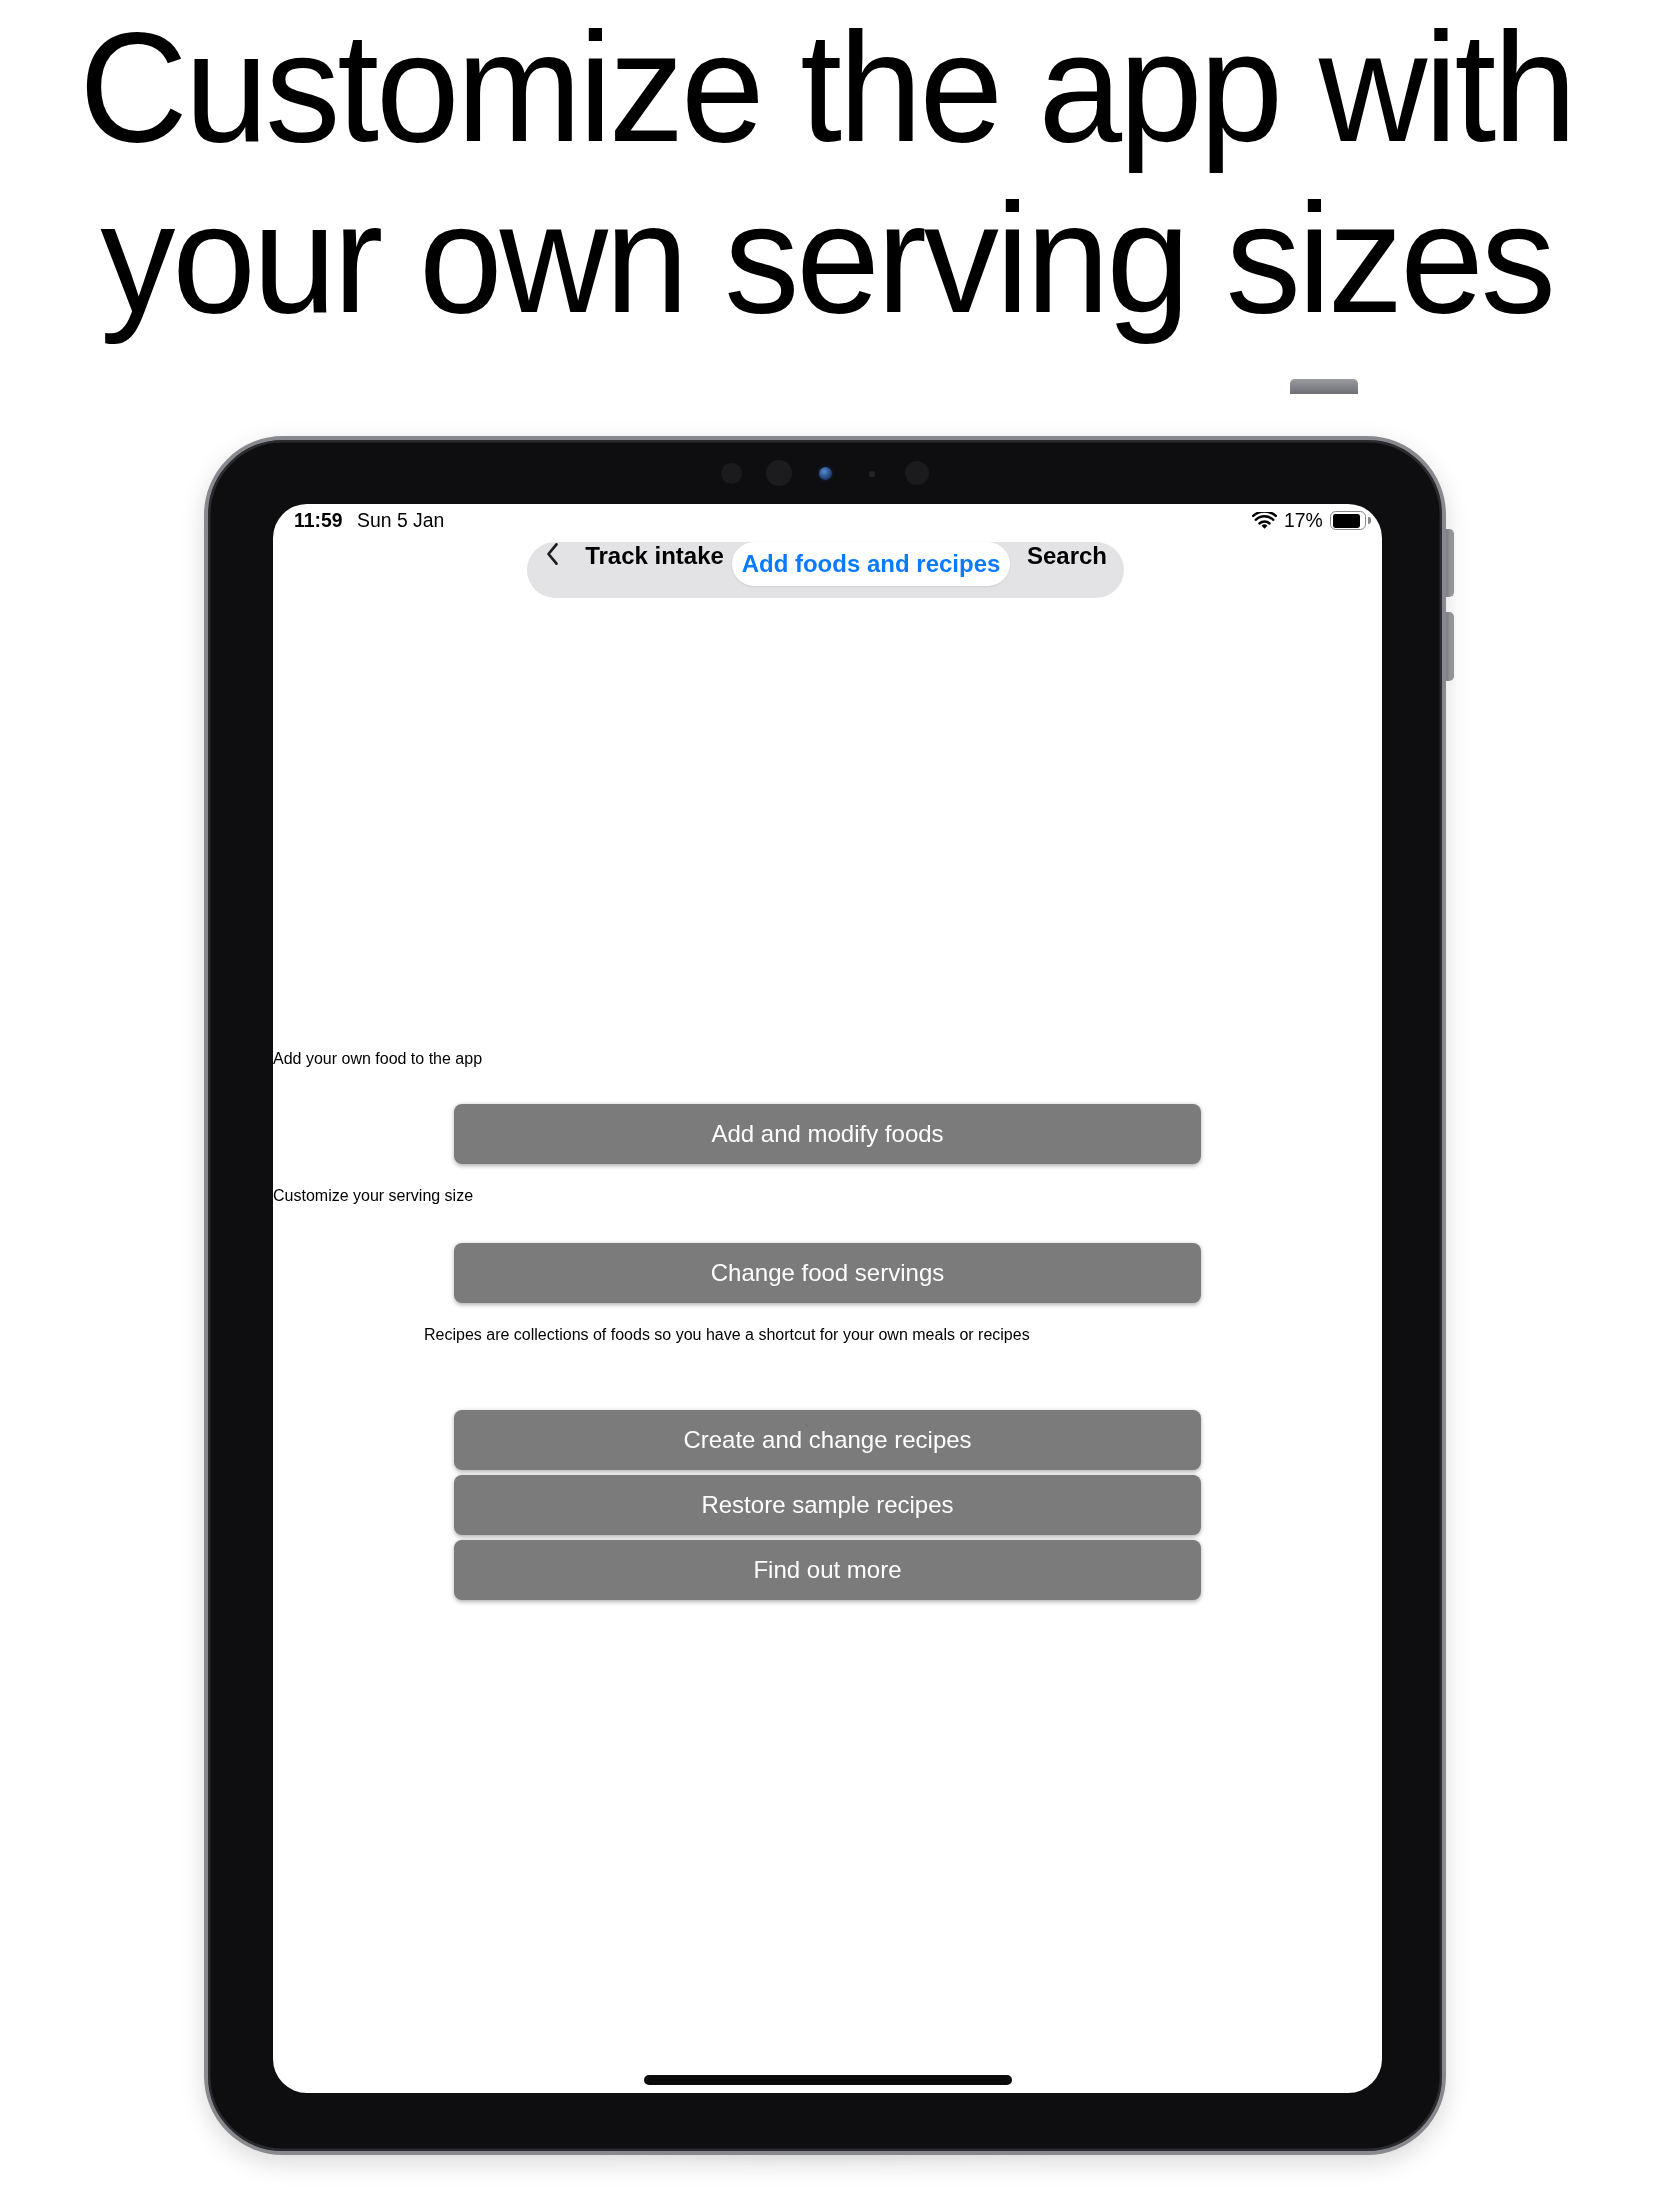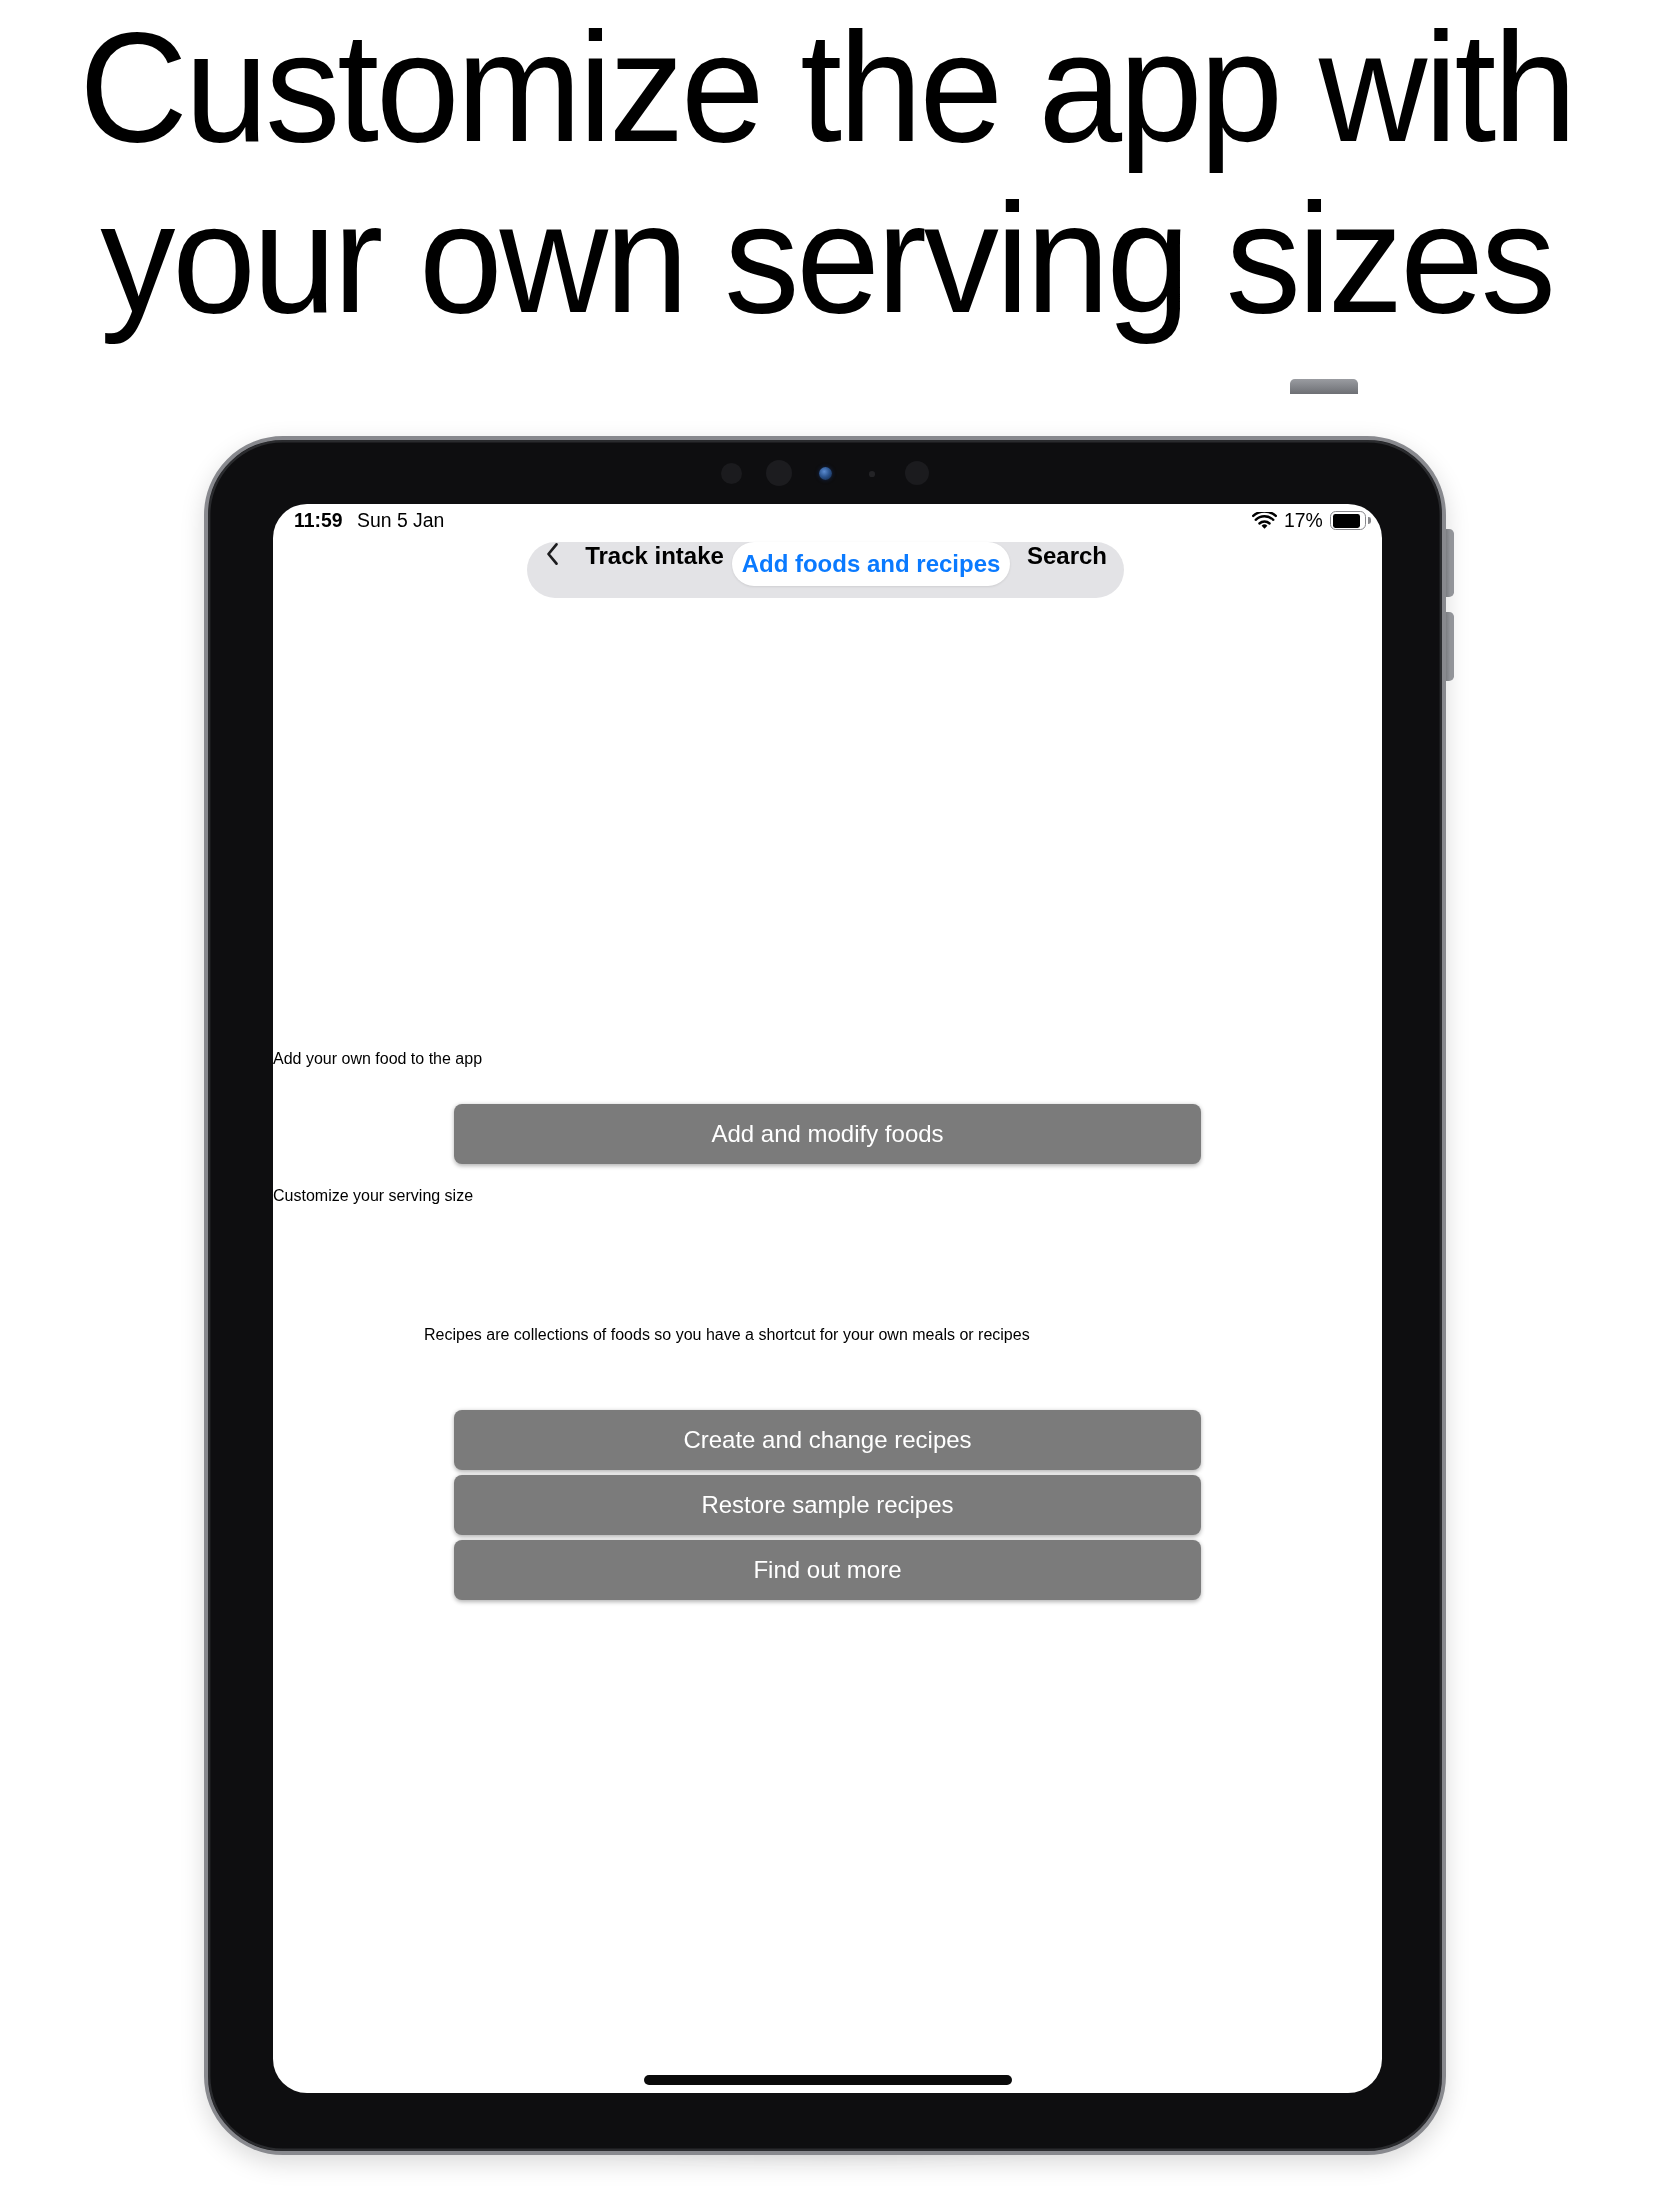--- a/index.html
+++ b/index.html
@@ -196,20 +196,21 @@
       <span class="seg-tab seg-selected">Add foods and recipes</span>
       <span class="seg-tab seg-search">Search</span>
     </div>
 
     <div class="body-text text-intro">Add your own food to the app</div>
 
     <button class="gray-btn btn-add-modify">Add and modify foods</button>
 
     <div class="body-text text-serving">Customize your serving size</div>
 
+    <button class="gray-btn btn-change-servings">Change food servings</button>
 
     <div class="body-text text-recipes">Recipes are collections of foods so you have a shortcut for your own meals or recipes</div>
 
     <button class="gray-btn btn-create-recipes">Create and change recipes</button>
 
     <button class="gray-btn btn-restore-recipes">Restore sample recipes</button>
 
     <button class="gray-btn btn-find-out-more">Find out more</button>
 
     <div class="home-indicator"></div>

